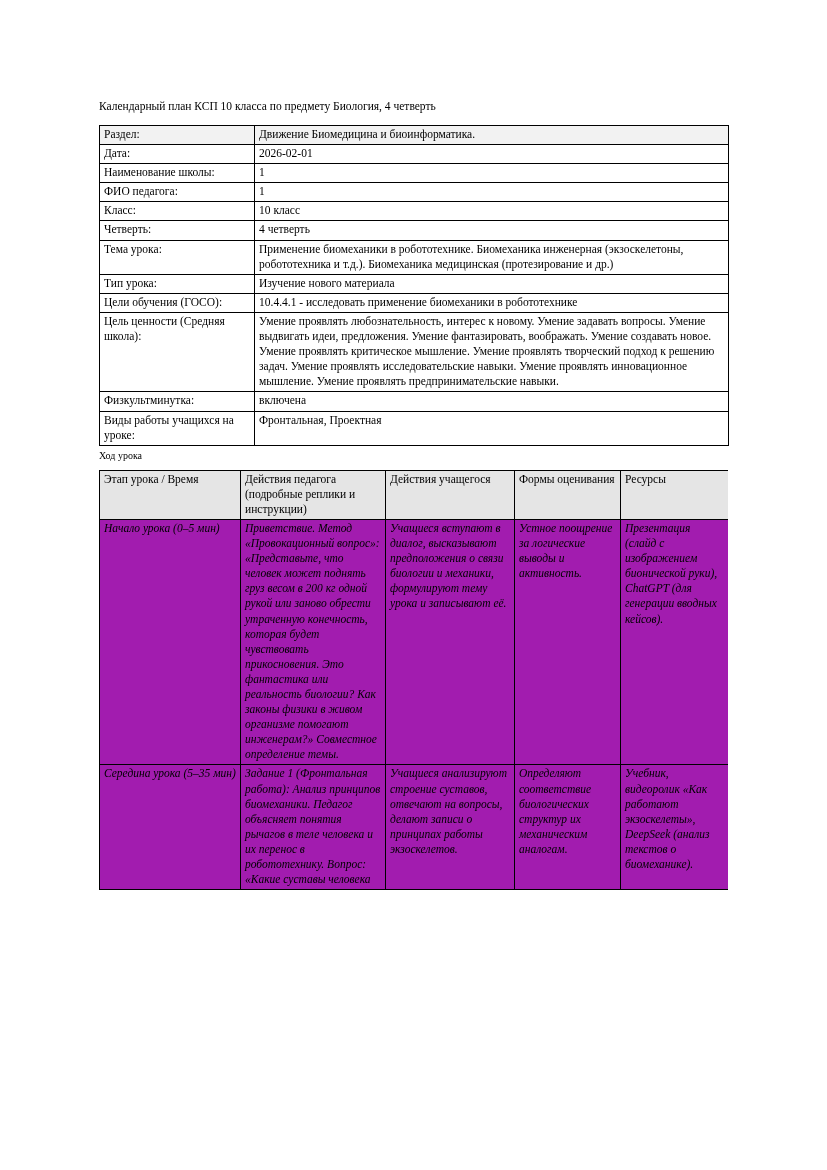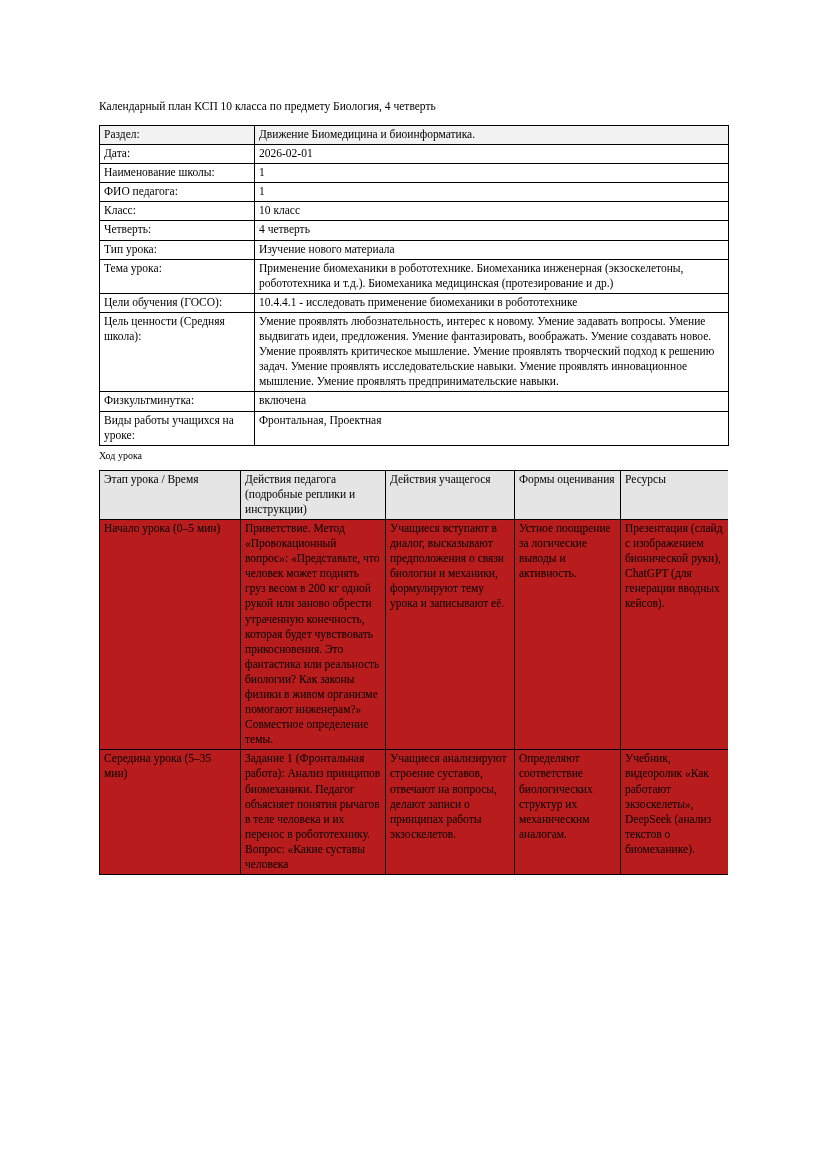--- a/index.html
+++ b/index.html
@@ -64,21 +64,21 @@
   .info-table tr.shaded td { background: #f2f2f2; }
 
   
   .plan-table { margin-top: 0; }
   .plan-table col.p1 { width: 141px; }
   .plan-table col.p2 { width: 145px; }
   .plan-table col.p3 { width: 129px; }
   .plan-table col.p4 { width: 106px; }
   .plan-table col.p5 { width: 108px; }
   .plan-table thead td { background: #e5e5e5; }
-  .plan-table tbody td { background: #b91c1c; }
+  .plan-table tbody td { background: #a21caf; font-style: italic; }
   
   .plan-wrap {
     position: relative;
     overflow: hidden;
     height: 568px;
   }
 </style>
 </head>
 <body>
 
@@ -111,26 +111,26 @@
         </tr>
         <tr>
           <td>Класс:</td>
           <td>10 класс</td>
         </tr>
         <tr>
           <td>Четверть:</td>
           <td>4 четверть</td>
         </tr>
         <tr>
+          <td>Тема урока:</td>
+          <td>Применение биомеханики в робототехнике. Биомеханика инженерная (экзоскелетоны, робототехника и т.д.). Биомеханика медицинская (протезирование и др.)</td>
+        </tr>
+        <tr>
           <td>Тип урока:</td>
           <td>Изучение нового материала</td>
-        </tr>
-        <tr>
-          <td>Тема урока:</td>
-          <td>Применение биомеханики в робототехнике. Биомеханика инженерная (экзоскелетоны, робототехника и т.д.). Биомеханика медицинская (протезирование и др.)</td>
         </tr>
         <tr>
           <td>Цели обучения (ГОСО):</td>
           <td>10.4.4.1 - исследовать применение биомеханики в робототехнике</td>
         </tr>
         <tr>
           <td>Цель ценности (Средняя школа):</td>
           <td>Умение проявлять любознательность, интерес к новому. Умение задавать вопросы. Умение выдвигать идеи, предложения. Умение фантазировать, воображать. Умение создавать новое. Умение проявлять критическое мышление. Умение проявлять творческий подход к решению задач. Умение проявлять исследовательские навыки. Умение проявлять инновационное мышление. Умение проявлять предпринимательские навыки.</td>
         </tr>
         <tr>

